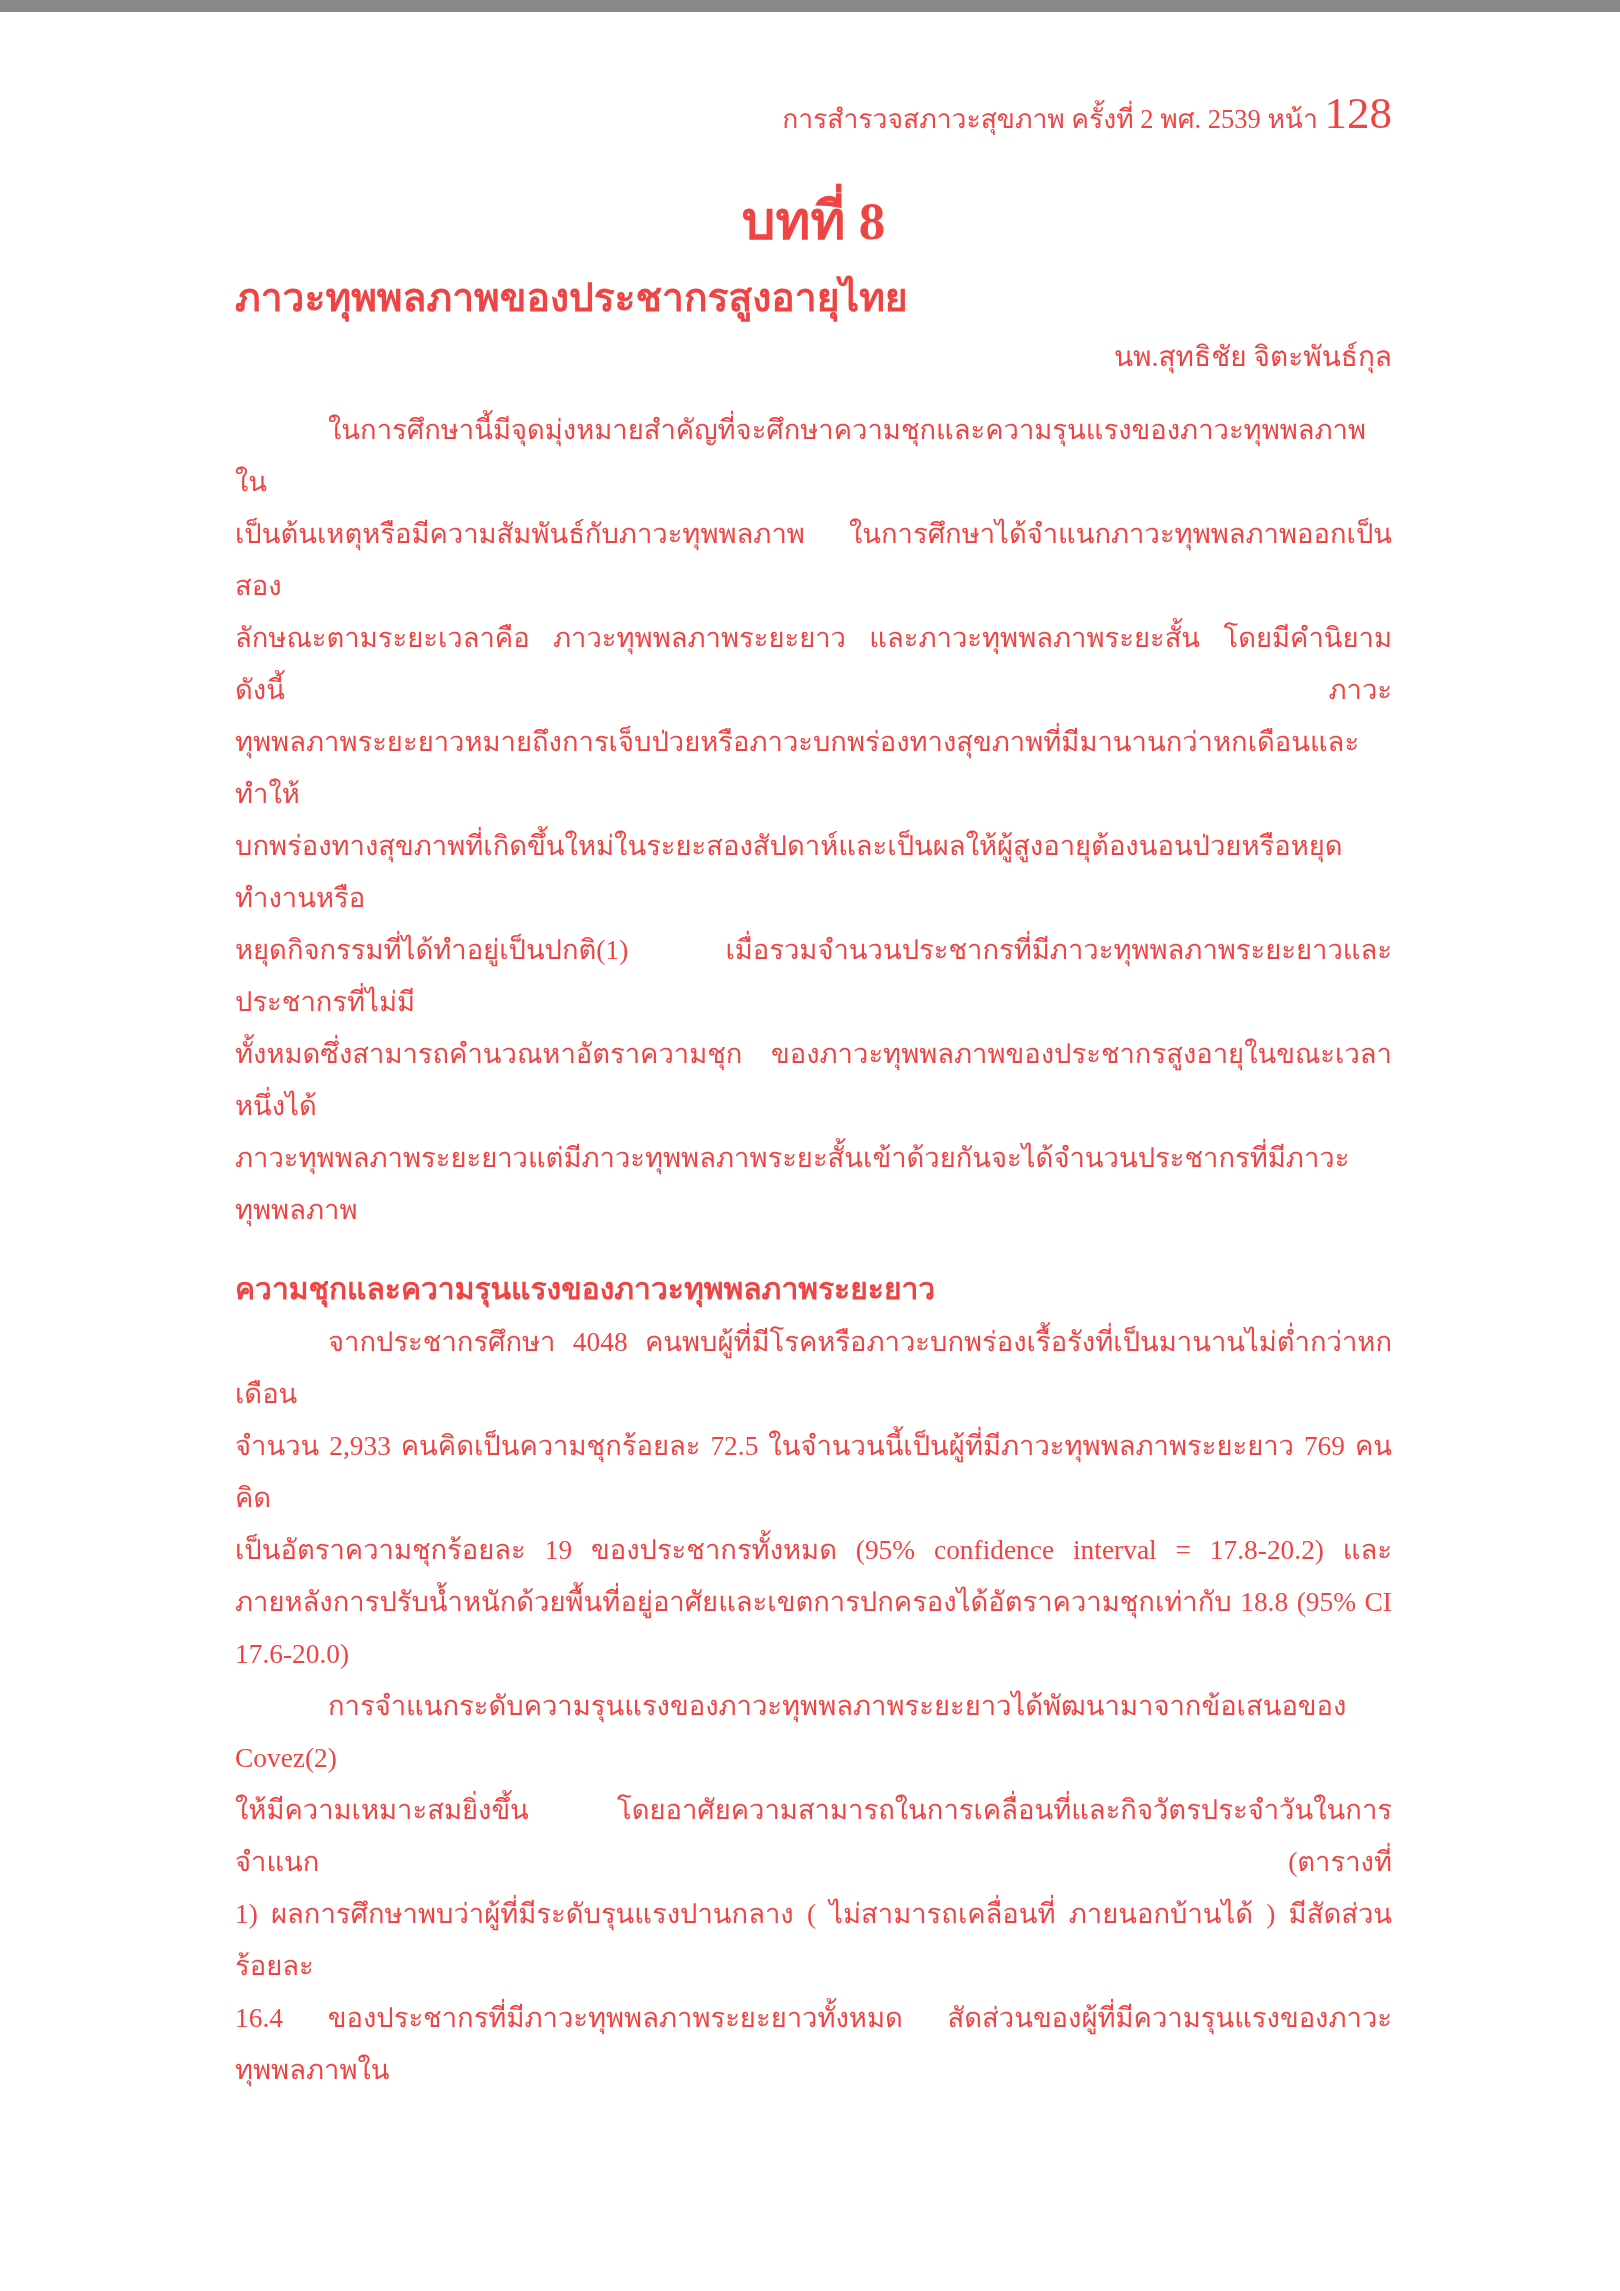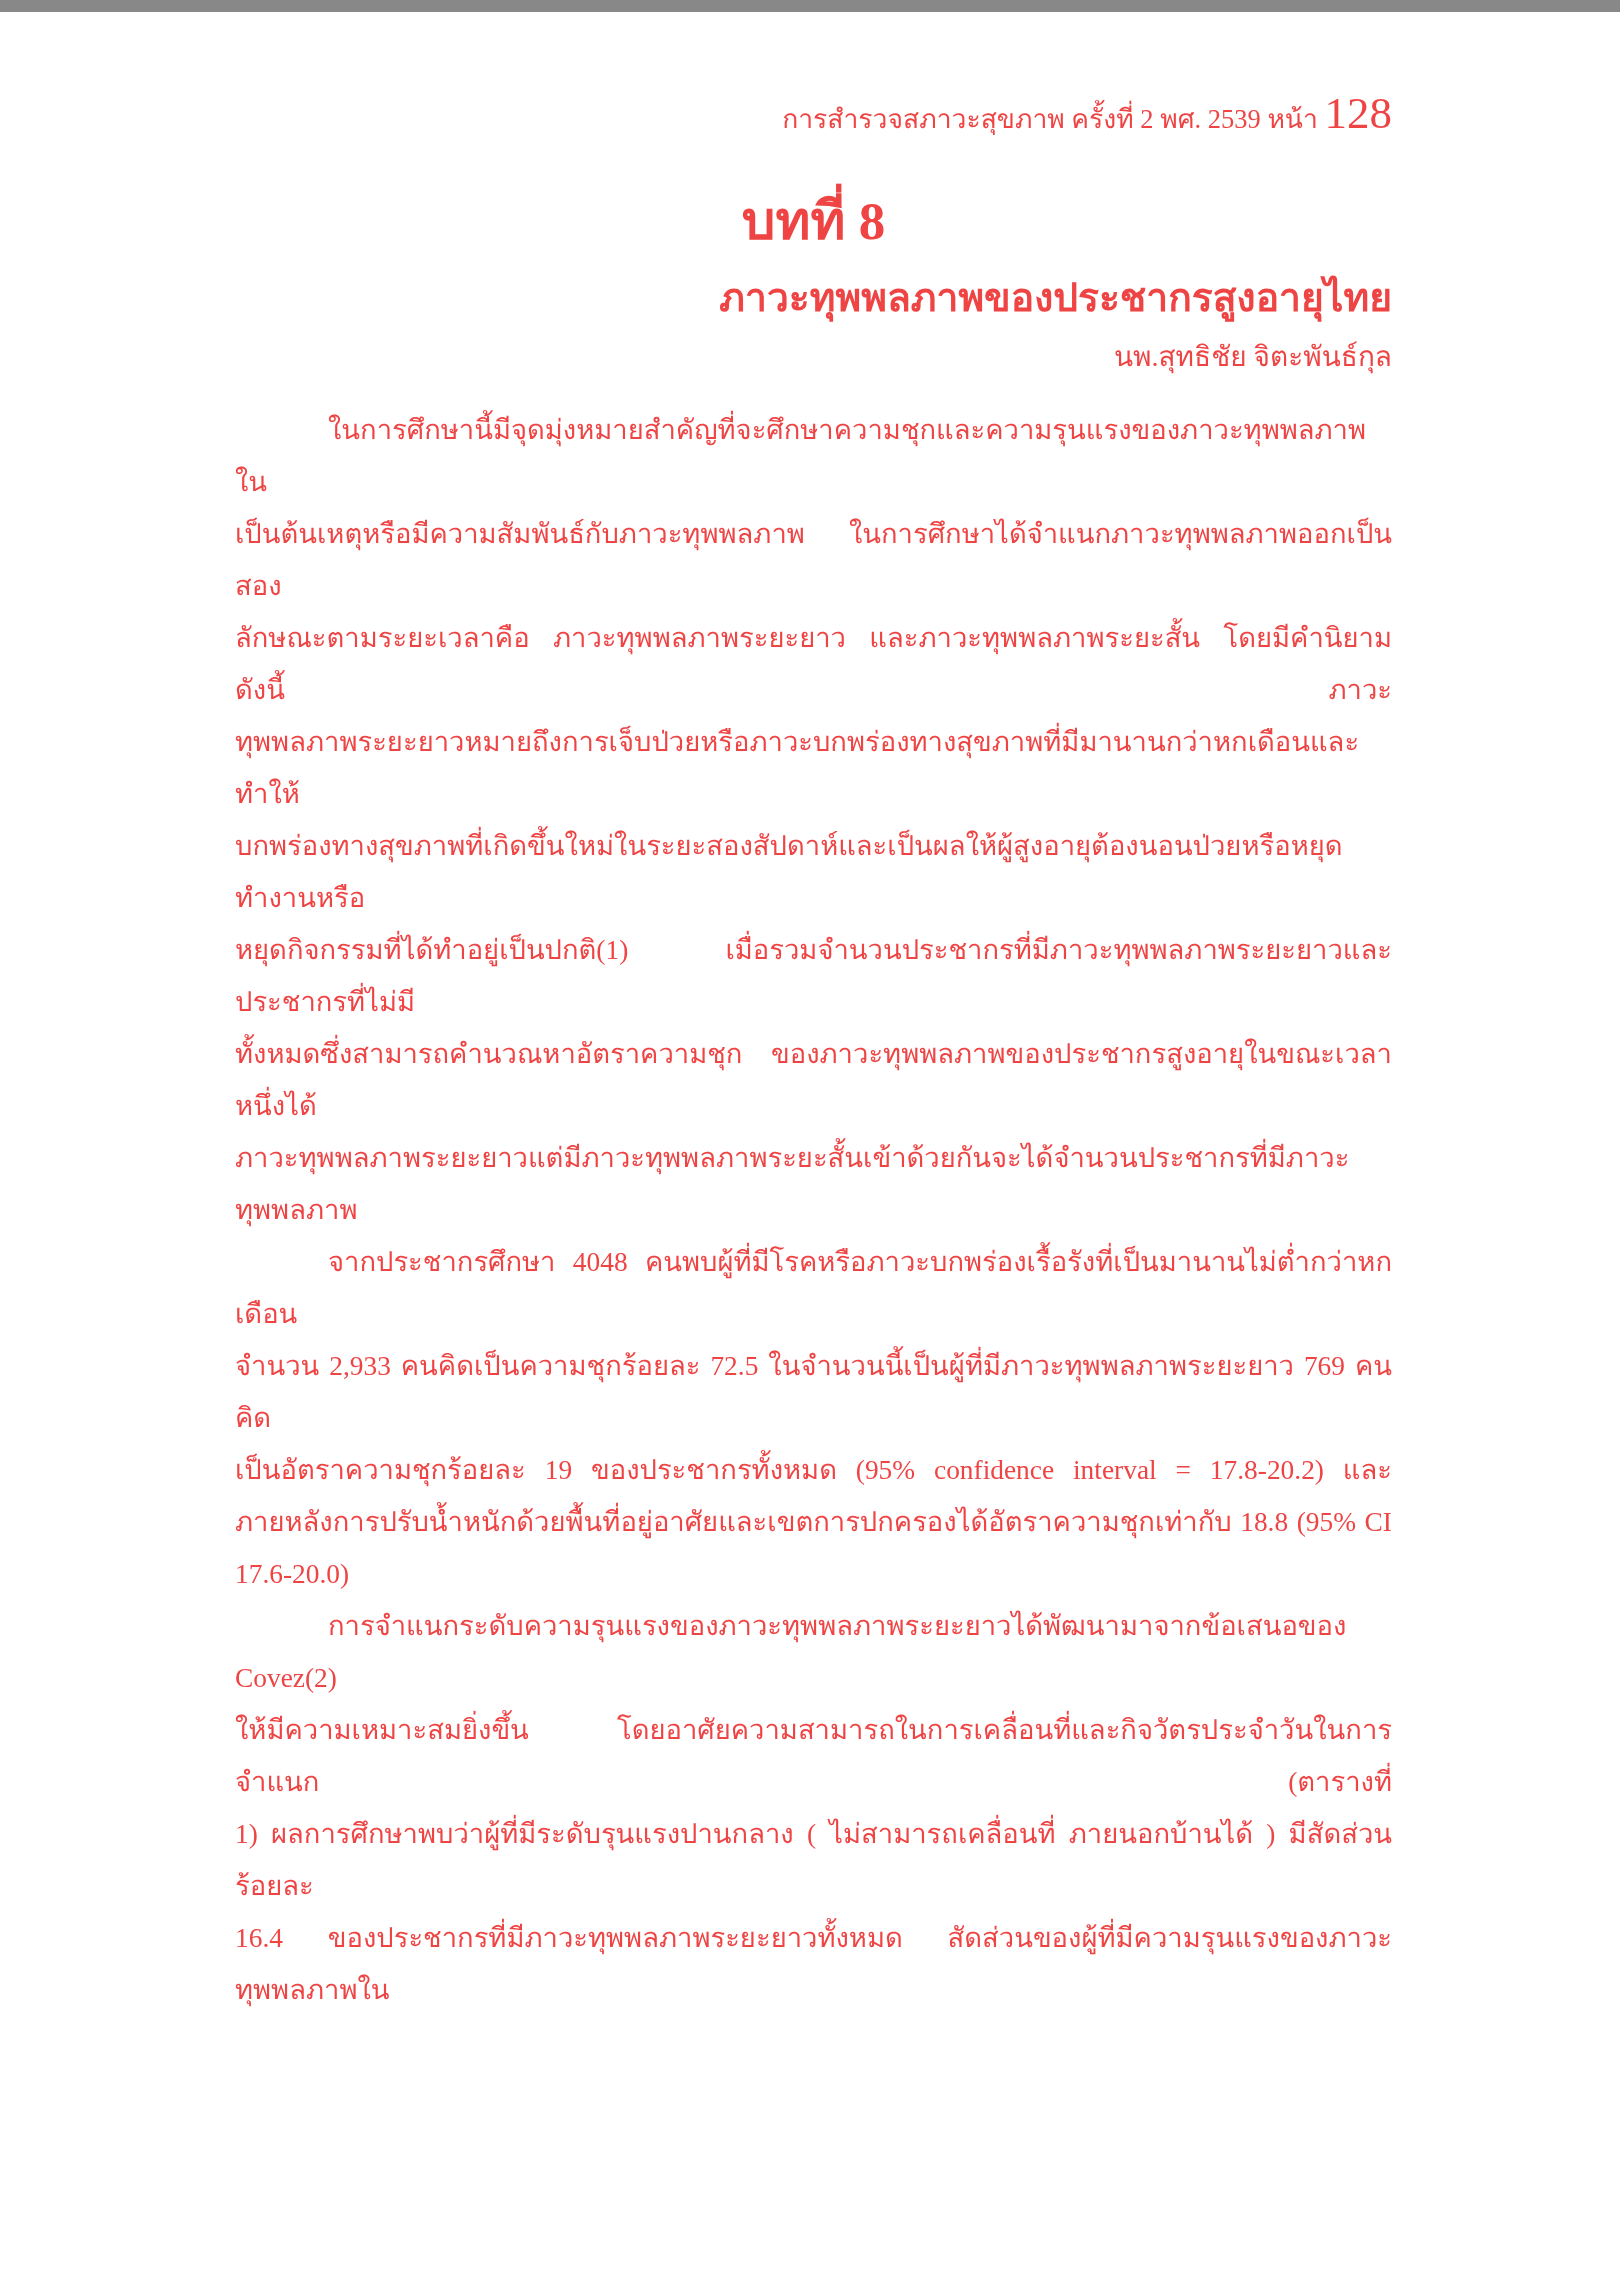--- a/index.html
+++ b/index.html
@@ -4,21 +4,21 @@
 <style>
   html,body{margin:0;padding:0;background:#888;}
   .page{
     position:relative;width:1620px;height:2292px;background:#ffffff;color:#ef4444;
     font-family:"Liberation Serif","DejaVu Serif",serif;overflow:hidden;margin:12px auto;
   }
   .content{position:absolute;left:235px;width:1157px;top:0;}
   .pg-header{margin-top:80px;text-align:right;font-size:26.5px;line-height:43px;white-space:nowrap;}
   .pg-header .pgnum{font-size:45px;line-height:43px;}
   .chapter{margin:51px 0 0 0;text-align:center;font-size:53px;font-weight:bold;line-height:59px;}
-  .doctitle{margin:21.6px 0 0 0;text-align:right;font-size:39px;font-weight:bold;line-height:49px;font-family:Liberation Serif, serif;}
+  .doctitle{margin:21.6px 0 0 0;text-align:left;font-size:39px;font-weight:bold;line-height:49px;font-family:Liberation Serif, serif;}
   .author{margin-top:15.7px;text-align:right;font-size:28px;font-weight:normal;line-height:39px;}
   .bodytext{margin-top:27.4px;font-size:27.4px;}
   .para{margin:0;}
   .line{line-height:52px;text-align:justify;text-align-last:justify;white-space:normal;}
   .line.first{text-indent:93px;}
   .line.last{text-align-last:left;}
   .sect{margin:25.5px 0 0 0;font-size:30px;font-weight:bold;line-height:55px;}
 </style>
 </head>
 <body>
@@ -38,20 +38,21 @@
           <div class="line first">ในการศึกษานี้มีจุดมุ่งหมายสำคัญที่จะศึกษาความชุกและความรุนแรงของภาวะทุพพลภาพใน</div>
           <div class="line">เป็นต้นเหตุหรือมีความสัมพันธ์กับภาวะทุพพลภาพ ในการศึกษาได้จำแนกภาวะทุพพลภาพออกเป็นสอง</div>
           <div class="line">ลักษณะตามระยะเวลาคือ ภาวะทุพพลภาพระยะยาว และภาวะทุพพลภาพระยะสั้น โดยมีคำนิยามดังนี้ ภาวะ</div>
           <div class="line">ทุพพลภาพระยะยาวหมายถึงการเจ็บป่วยหรือภาวะบกพร่องทางสุขภาพที่มีมานานกว่าหกเดือนและทำให้</div>
           <div class="line">บกพร่องทางสุขภาพที่เกิดขึ้นใหม่ในระยะสองสัปดาห์และเป็นผลให้ผู้สูงอายุต้องนอนป่วยหรือหยุดทำงานหรือ</div>
           <div class="line">หยุดกิจกรรมที่ได้ทำอยู่เป็นปกติ(1) เมื่อรวมจำนวนประชากรที่มีภาวะทุพพลภาพระยะยาวและประชากรที่ไม่มี</div>
           <div class="line last">ทั้งหมดซึ่งสามารถคำนวณหาอัตราความชุก ของภาวะทุพพลภาพของประชากรสูงอายุในขณะเวลาหนึ่งได้</div>
           <div class="line">ภาวะทุพพลภาพระยะยาวแต่มีภาวะทุพพลภาพระยะสั้นเข้าด้วยกันจะได้จำนวนประชากรที่มีภาวะทุพพลภาพ</div>
         </div>
 
+      <h3 class="sect">ความชุกและความรุนแรงของภาวะทุพพลภาพระยะยาว</h3>
 
       <div class="para">
           <div class="line first">จากประชากรศึกษา 4048 คนพบผู้ที่มีโรคหรือภาวะบกพร่องเรื้อรังที่เป็นมานานไม่ต่ำกว่าหกเดือน</div>
           <div class="line">จำนวน 2,933 คนคิดเป็นความชุกร้อยละ 72.5 ในจำนวนนี้เป็นผู้ที่มีภาวะทุพพลภาพระยะยาว 769 คนคิด</div>
           <div class="line">เป็นอัตราความชุกร้อยละ 19 ของประชากรทั้งหมด (95% confidence interval = 17.8-20.2) และ</div>
           <div class="line">ภายหลังการปรับน้ำหนักด้วยพื้นที่อยู่อาศัยและเขตการปกครองได้อัตราความชุกเท่ากับ 18.8 (95% CI</div>
           <div class="line last">17.6-20.0)</div>
         </div>
       <div class="para">
           <div class="line first">การจำแนกระดับความรุนแรงของภาวะทุพพลภาพระยะยาวได้พัฒนามาจากข้อเสนอของ Covez(2)</div>

